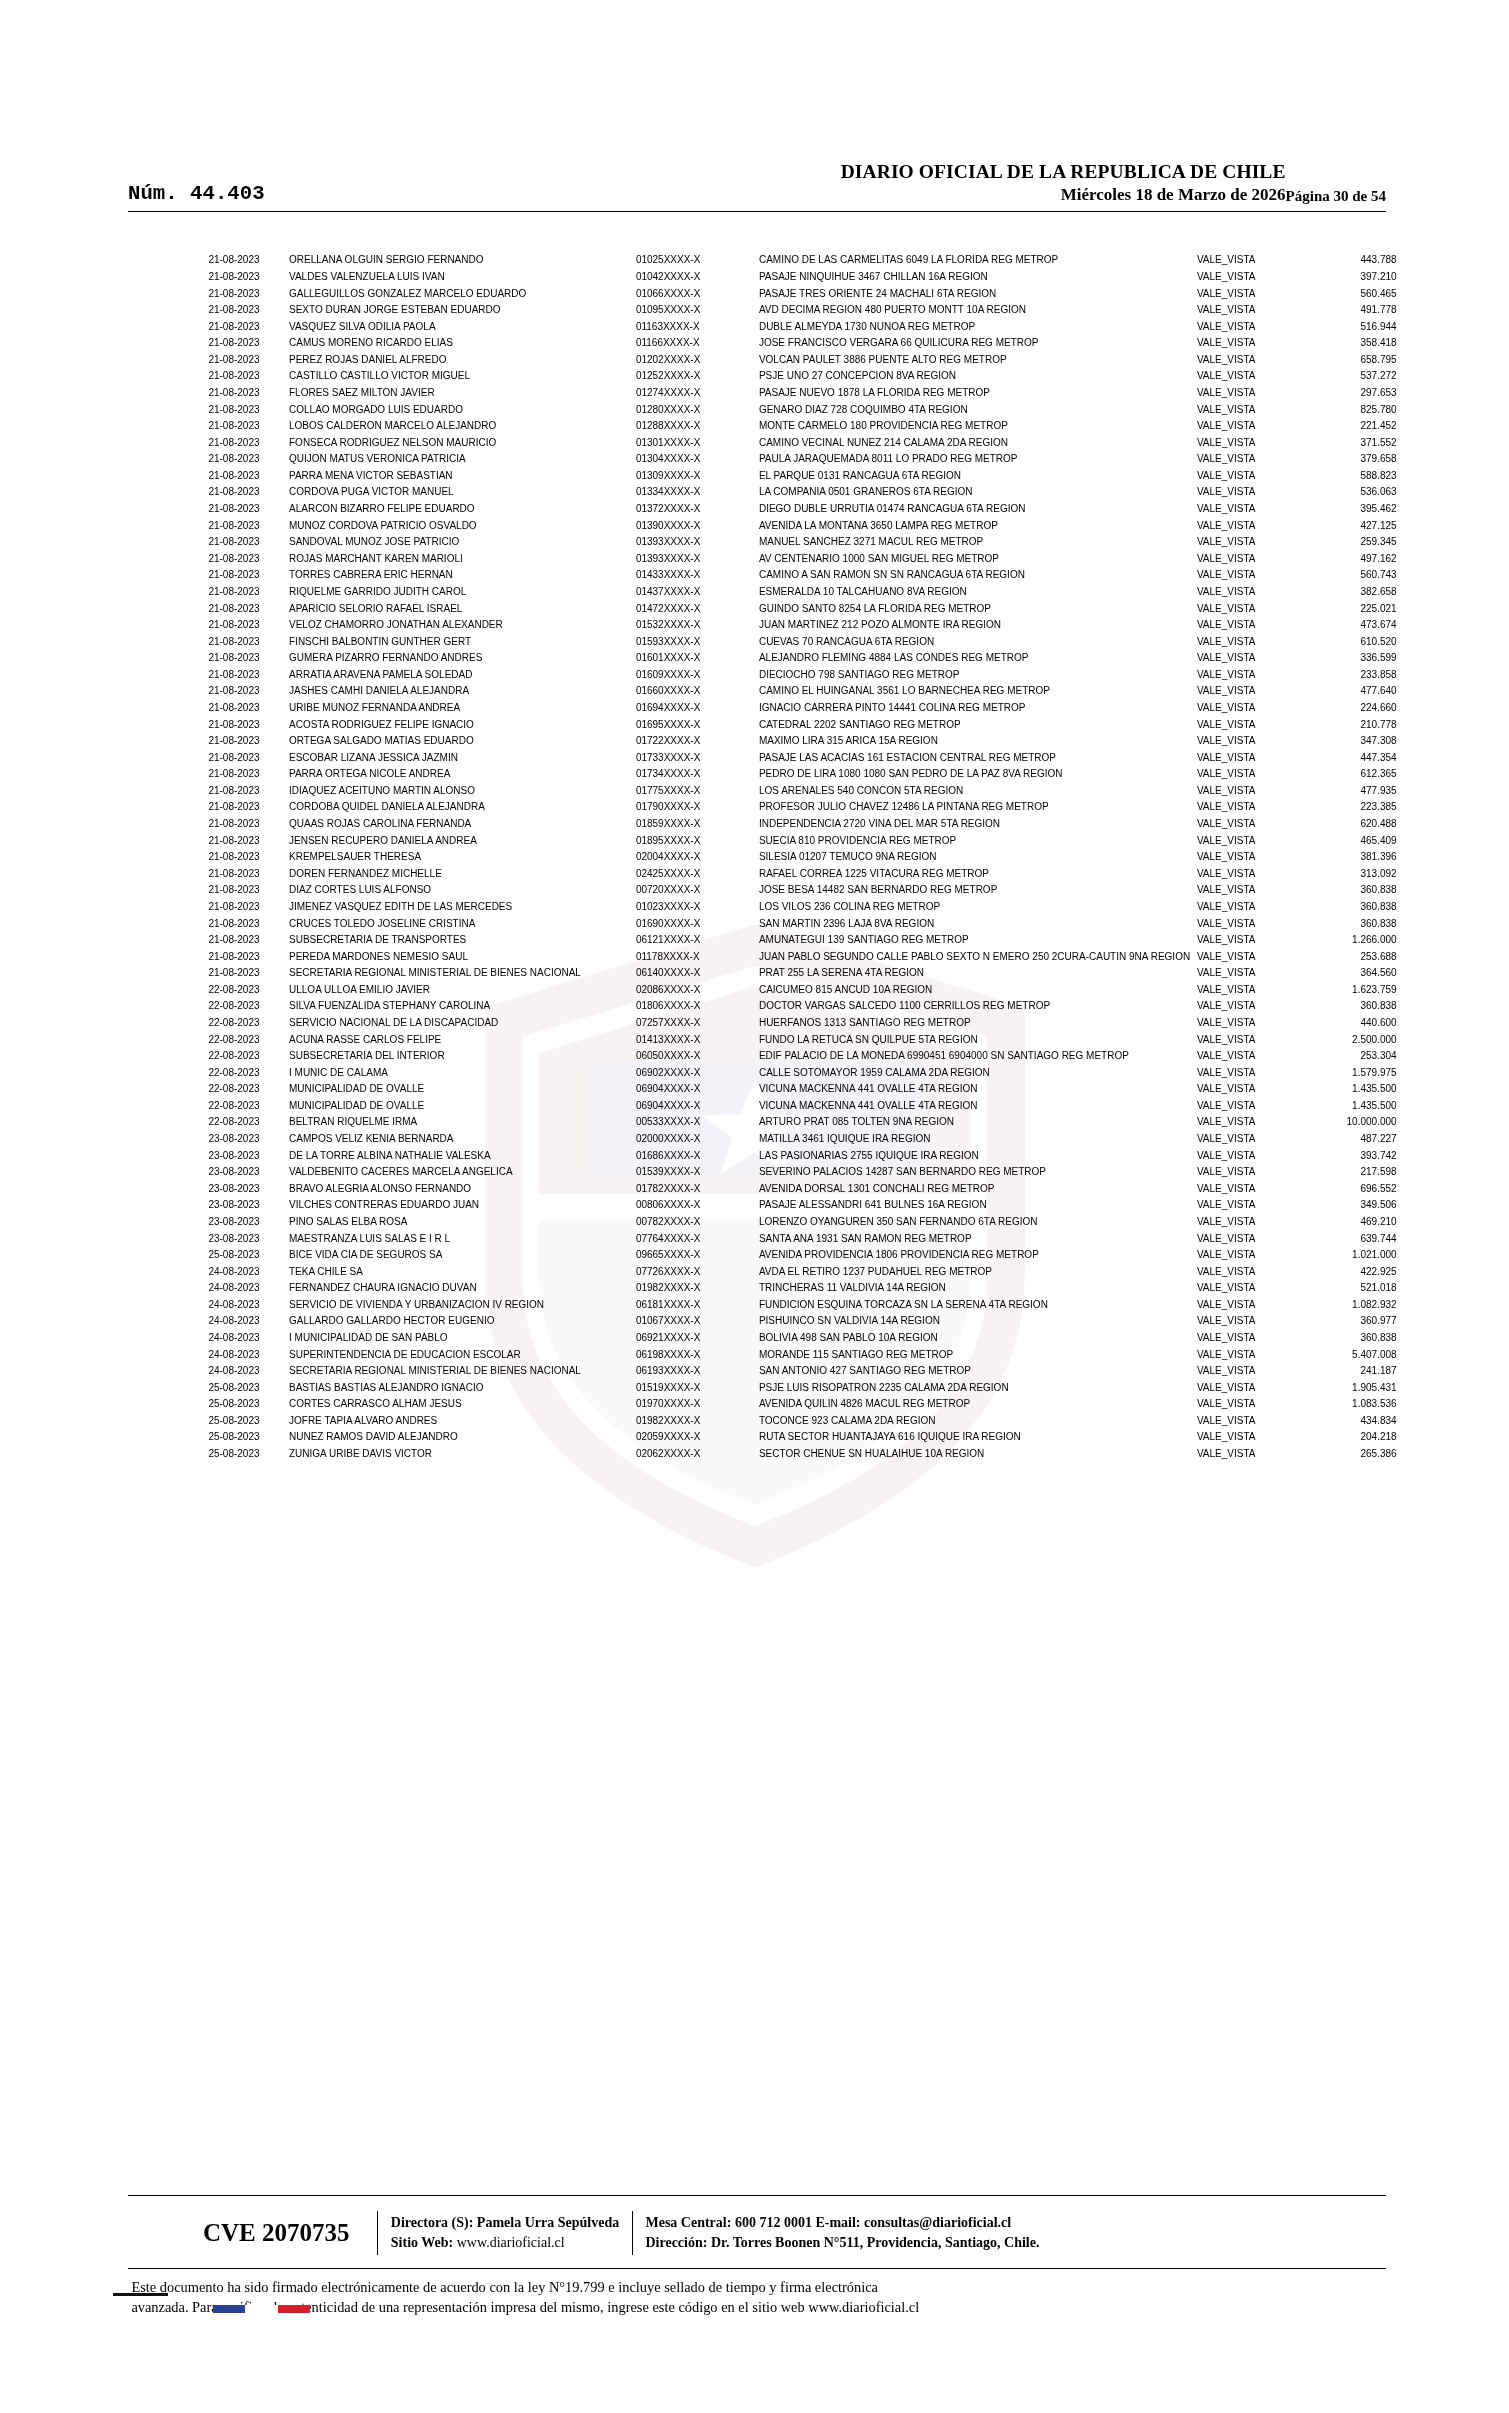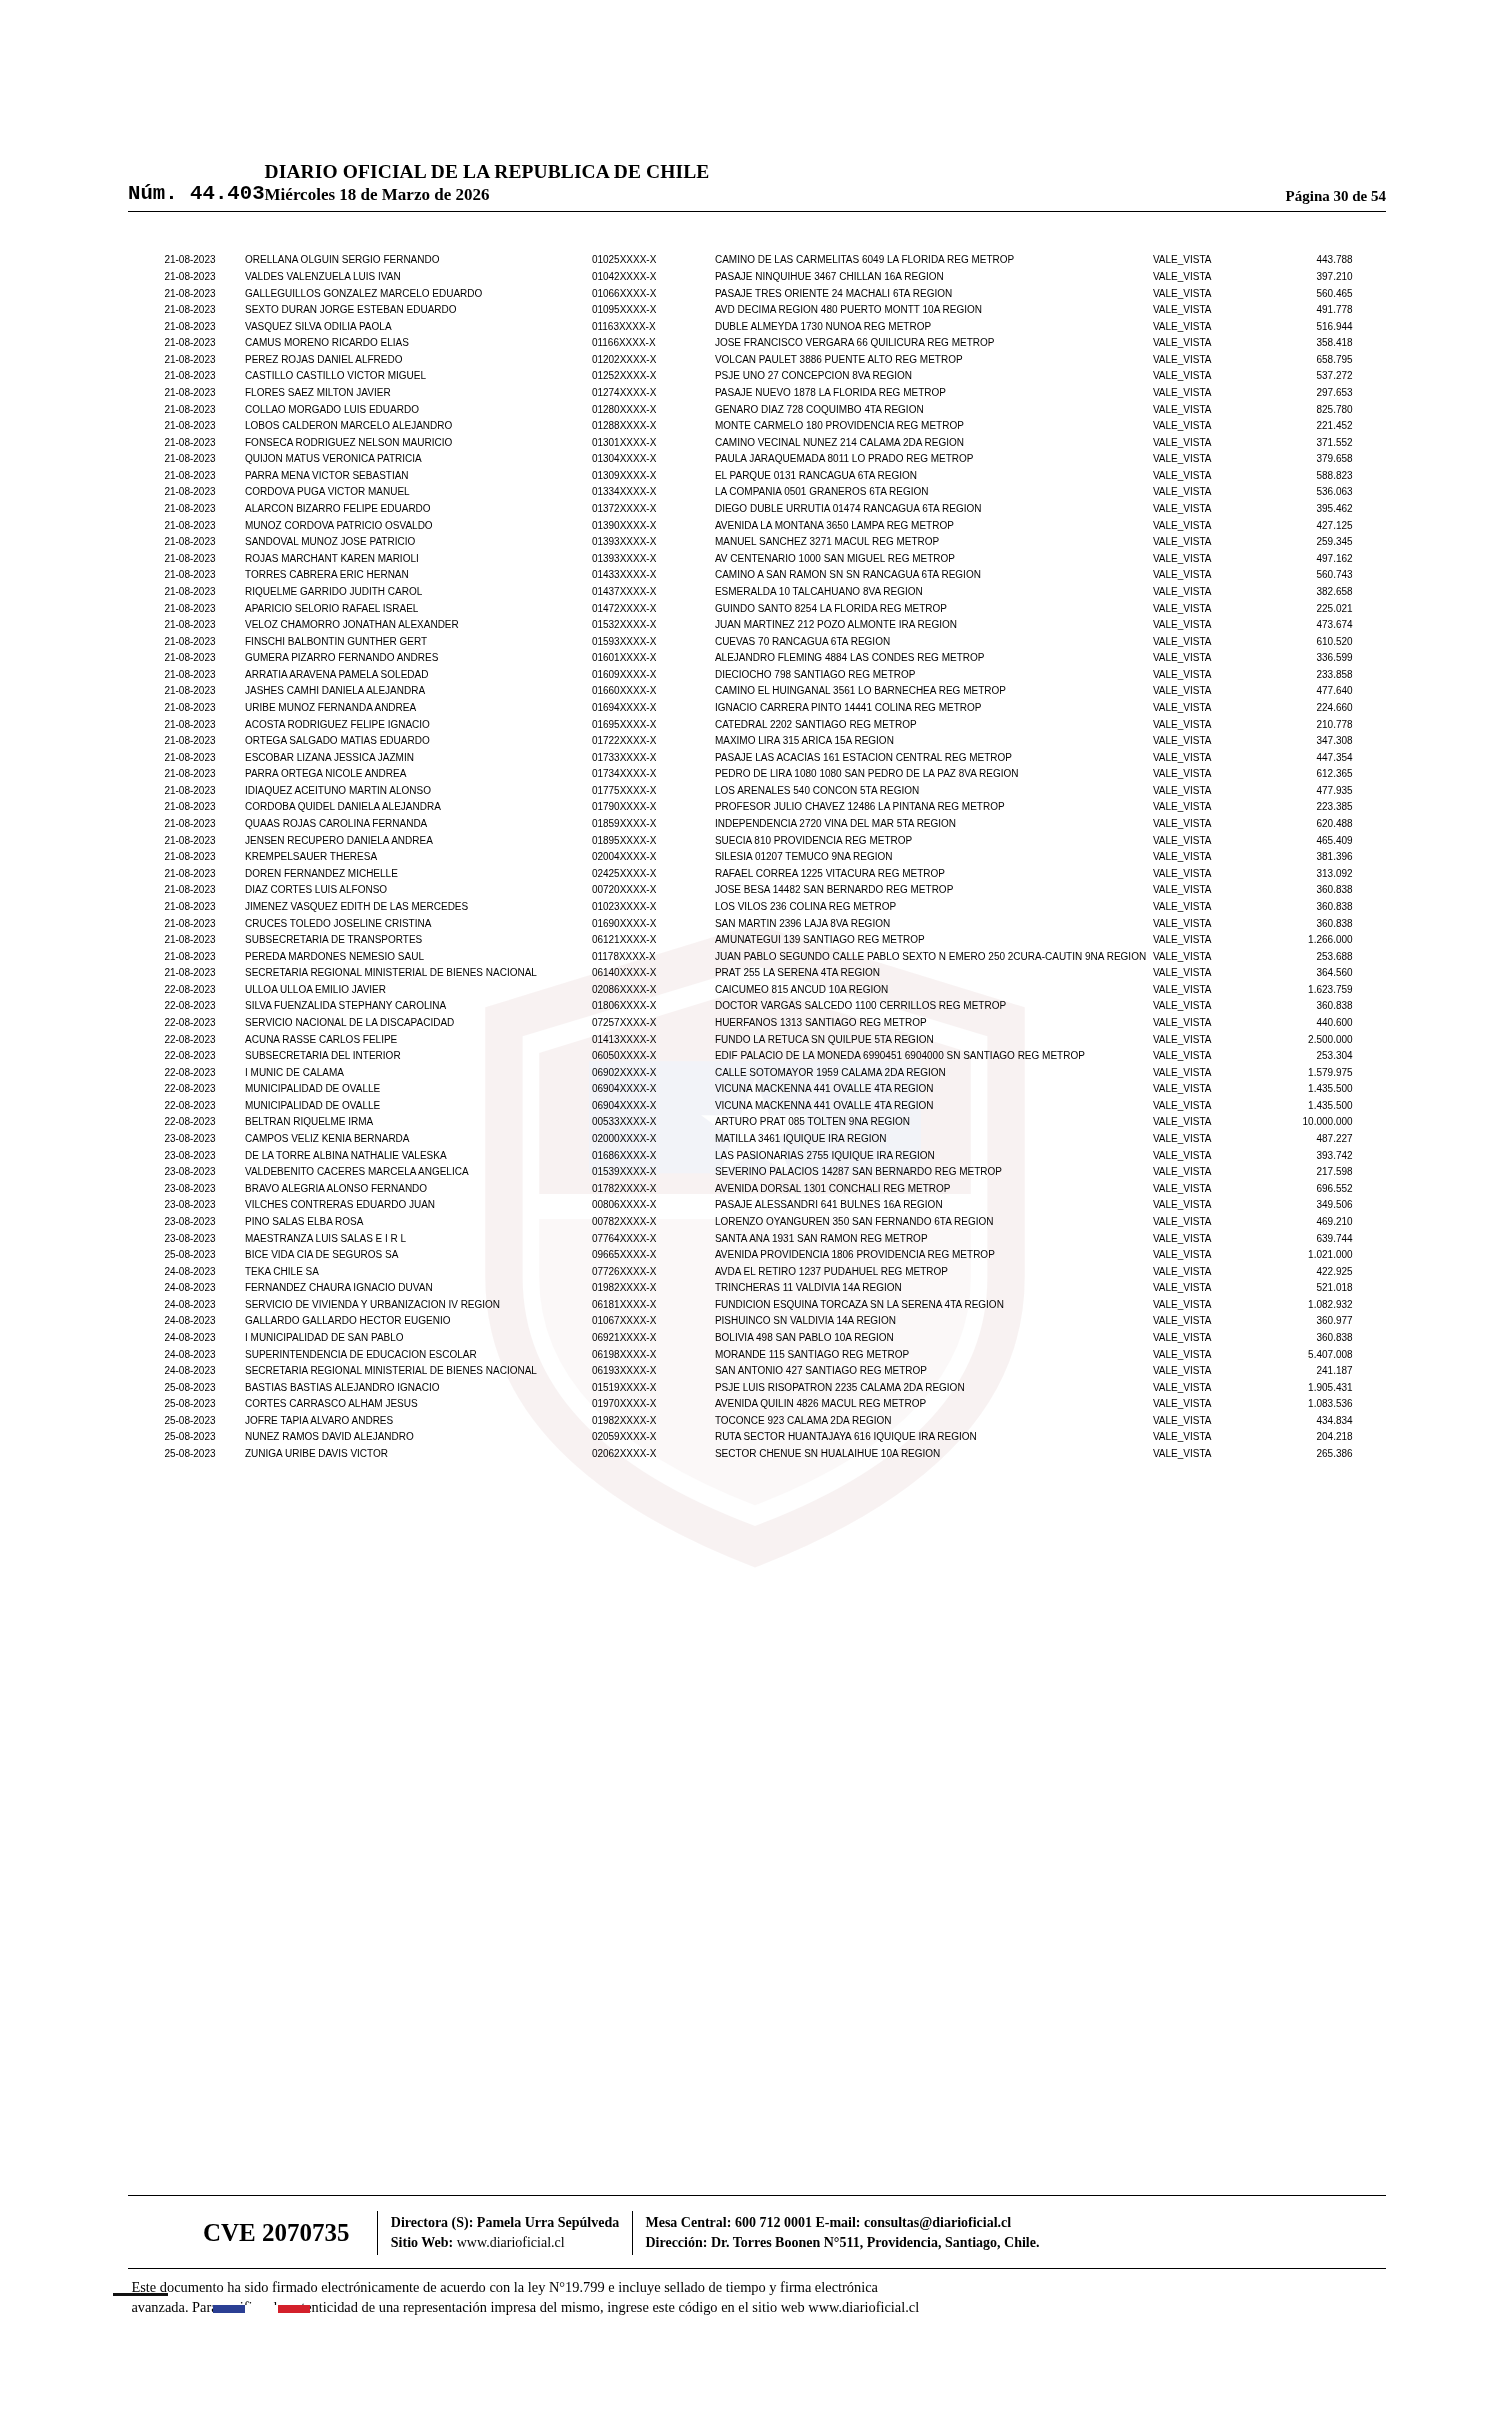--- a/index.html
+++ b/index.html
@@ -37,21 +37,21 @@
   }
   .hdr-left {
     font-family: Liberation Mono, monospace;
     font-size: 20.7px;
     font-weight: bold;
     white-space: nowrap;
     padding-bottom: 1.1px;
   }
   .hdr-center {
     flex: 1;
-    text-align: left;
+    text-align: right;
     font-family: "Liberation Serif", serif;
   }
   .hdr-title {
     font-size: 19.5px;
     font-weight: bold;
     letter-spacing: 0.1px;
     line-height: 1.25;
   }
   .hdr-sub {
     font-size: 17px;
@@ -89,20 +89,21 @@
     position: absolute;
     left: 161px;
     top: 252px;
     width: 1195px;
   }
   table.doc {
     border-collapse: collapse;
     width: 100%;
     font-size: 10px;
     line-height: 1.18;
+    margin-left: 44px;
   }
   table.doc td {
     padding: 2.4px 3.4px 2.4px 3.4px;
     vertical-align: top;
     white-space: nowrap;
   }
   td.c-date   { width: 79px; padding-left: 4.6px; }
   td.c-name   { width: 351px; }
   td.c-rut    { width: 128px; }
   td.c-addr   { width: 425px; white-space: normal; }

